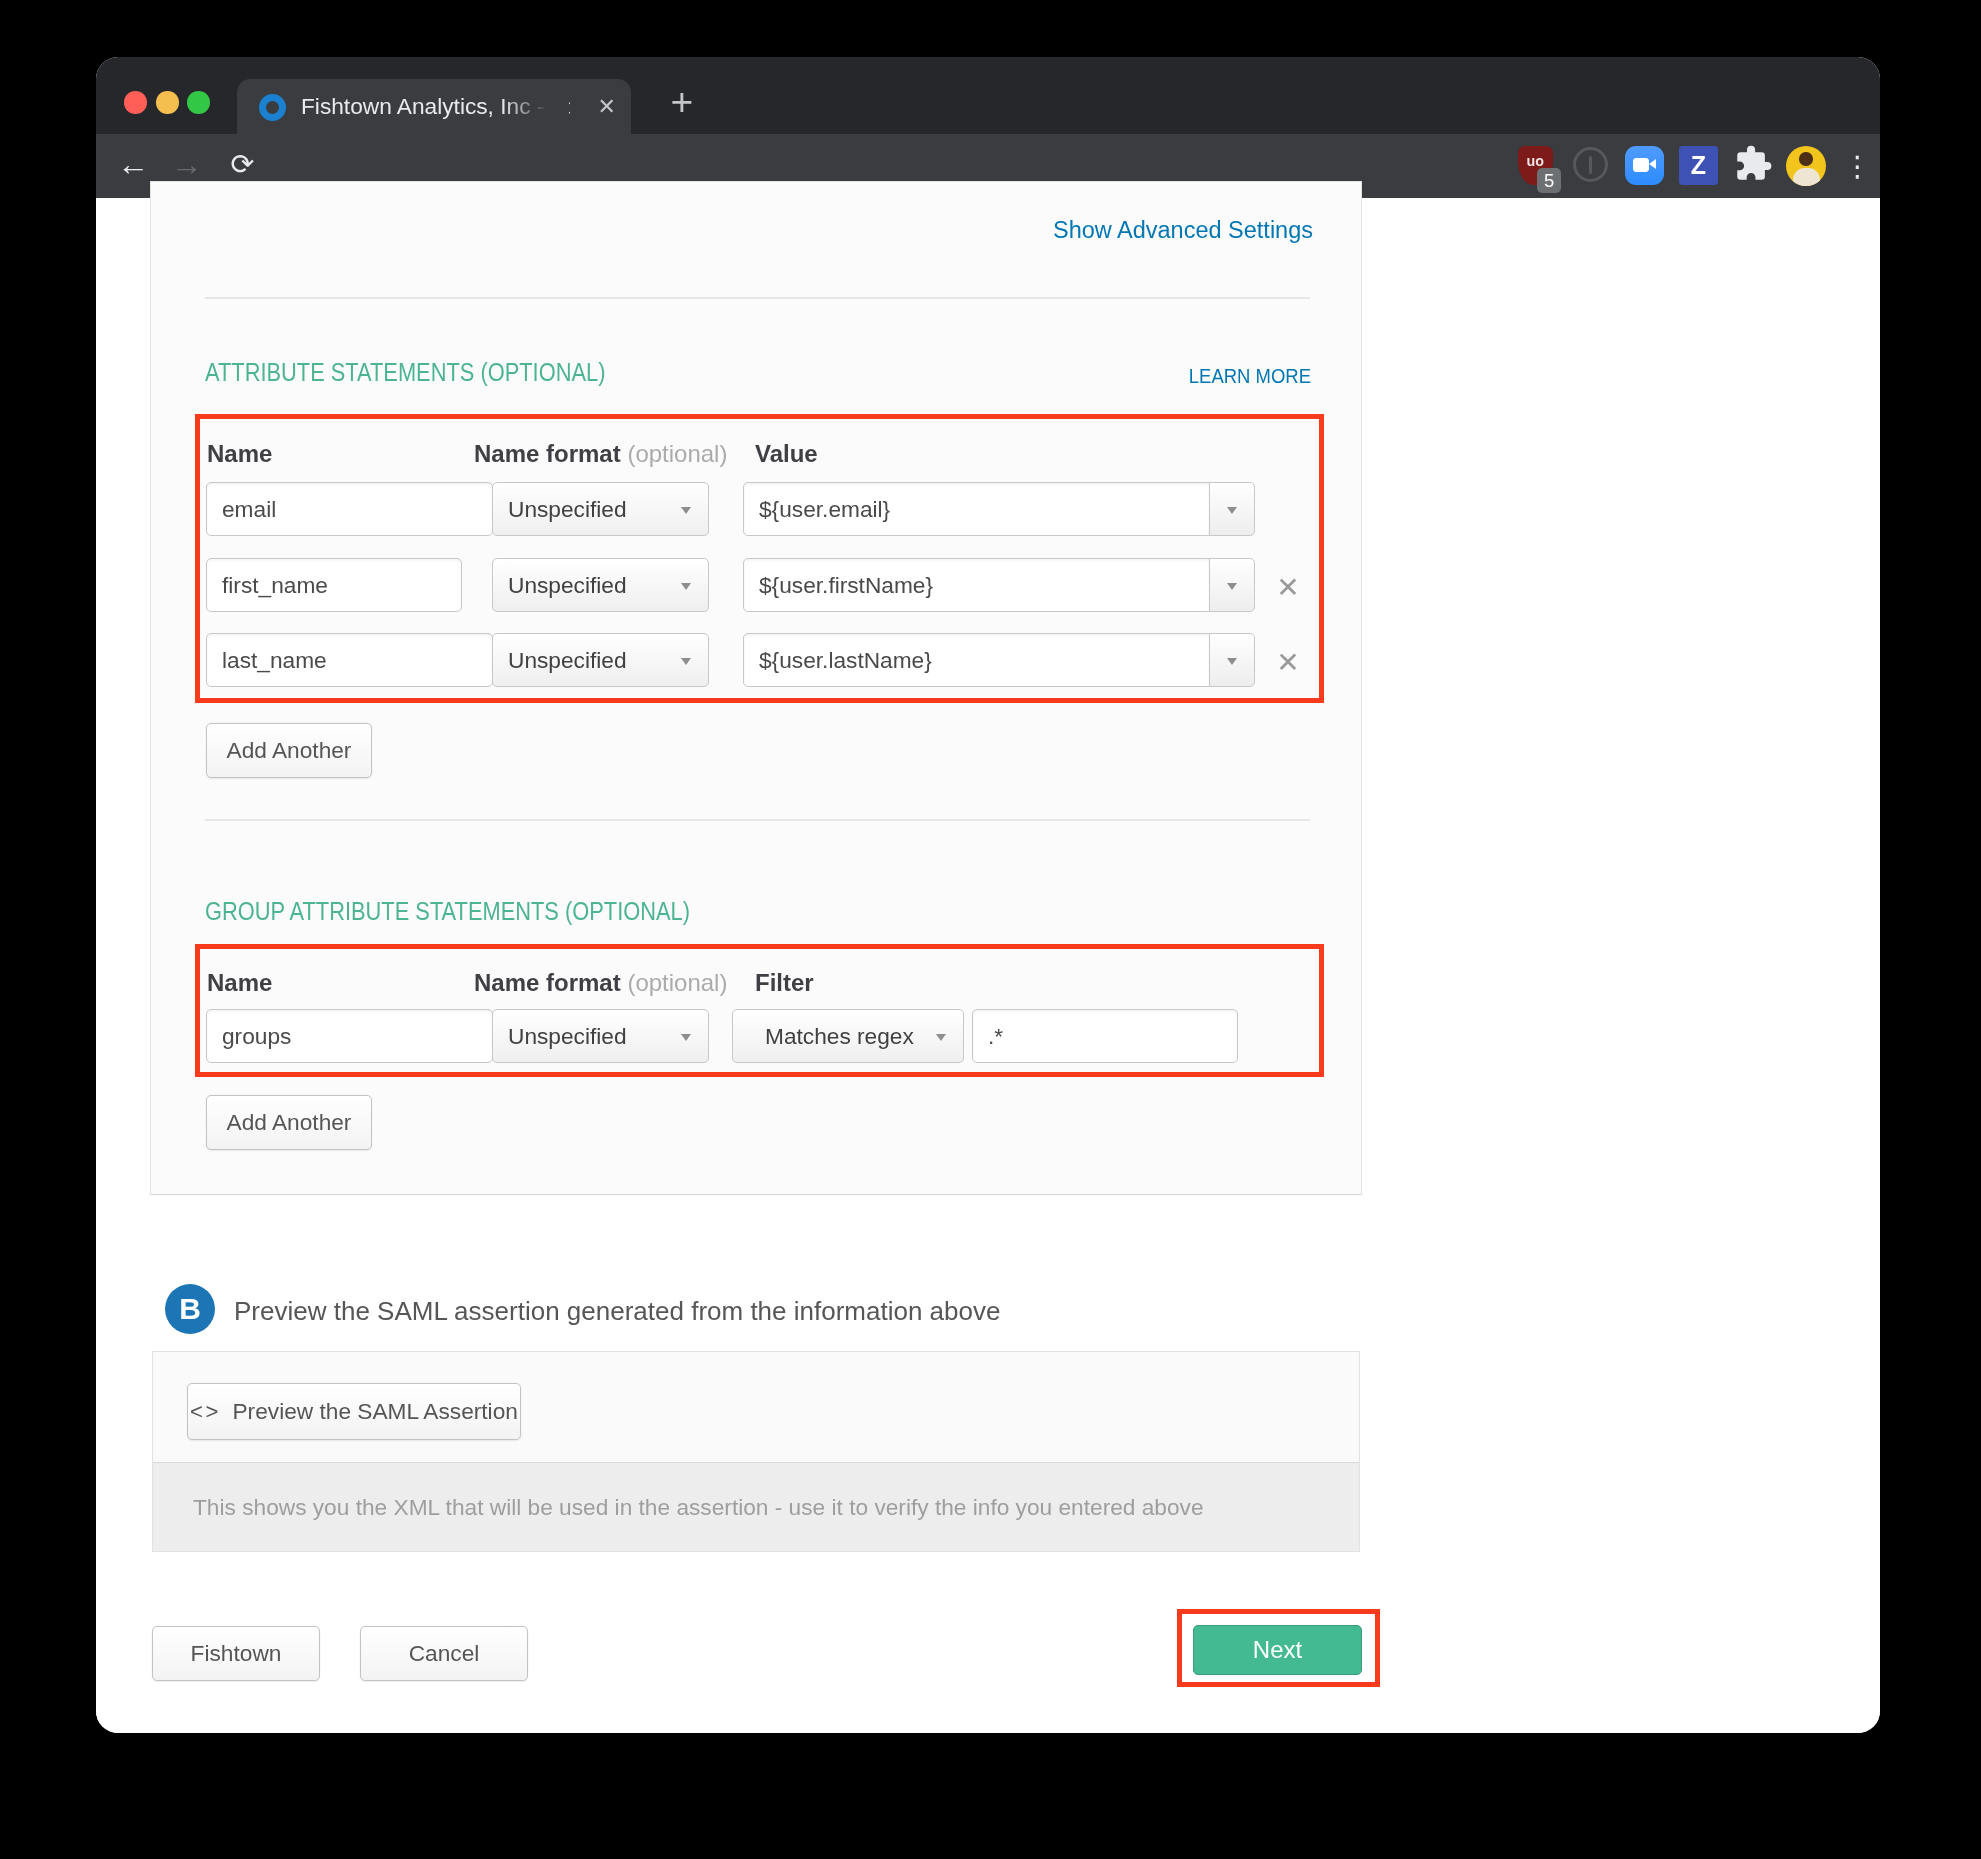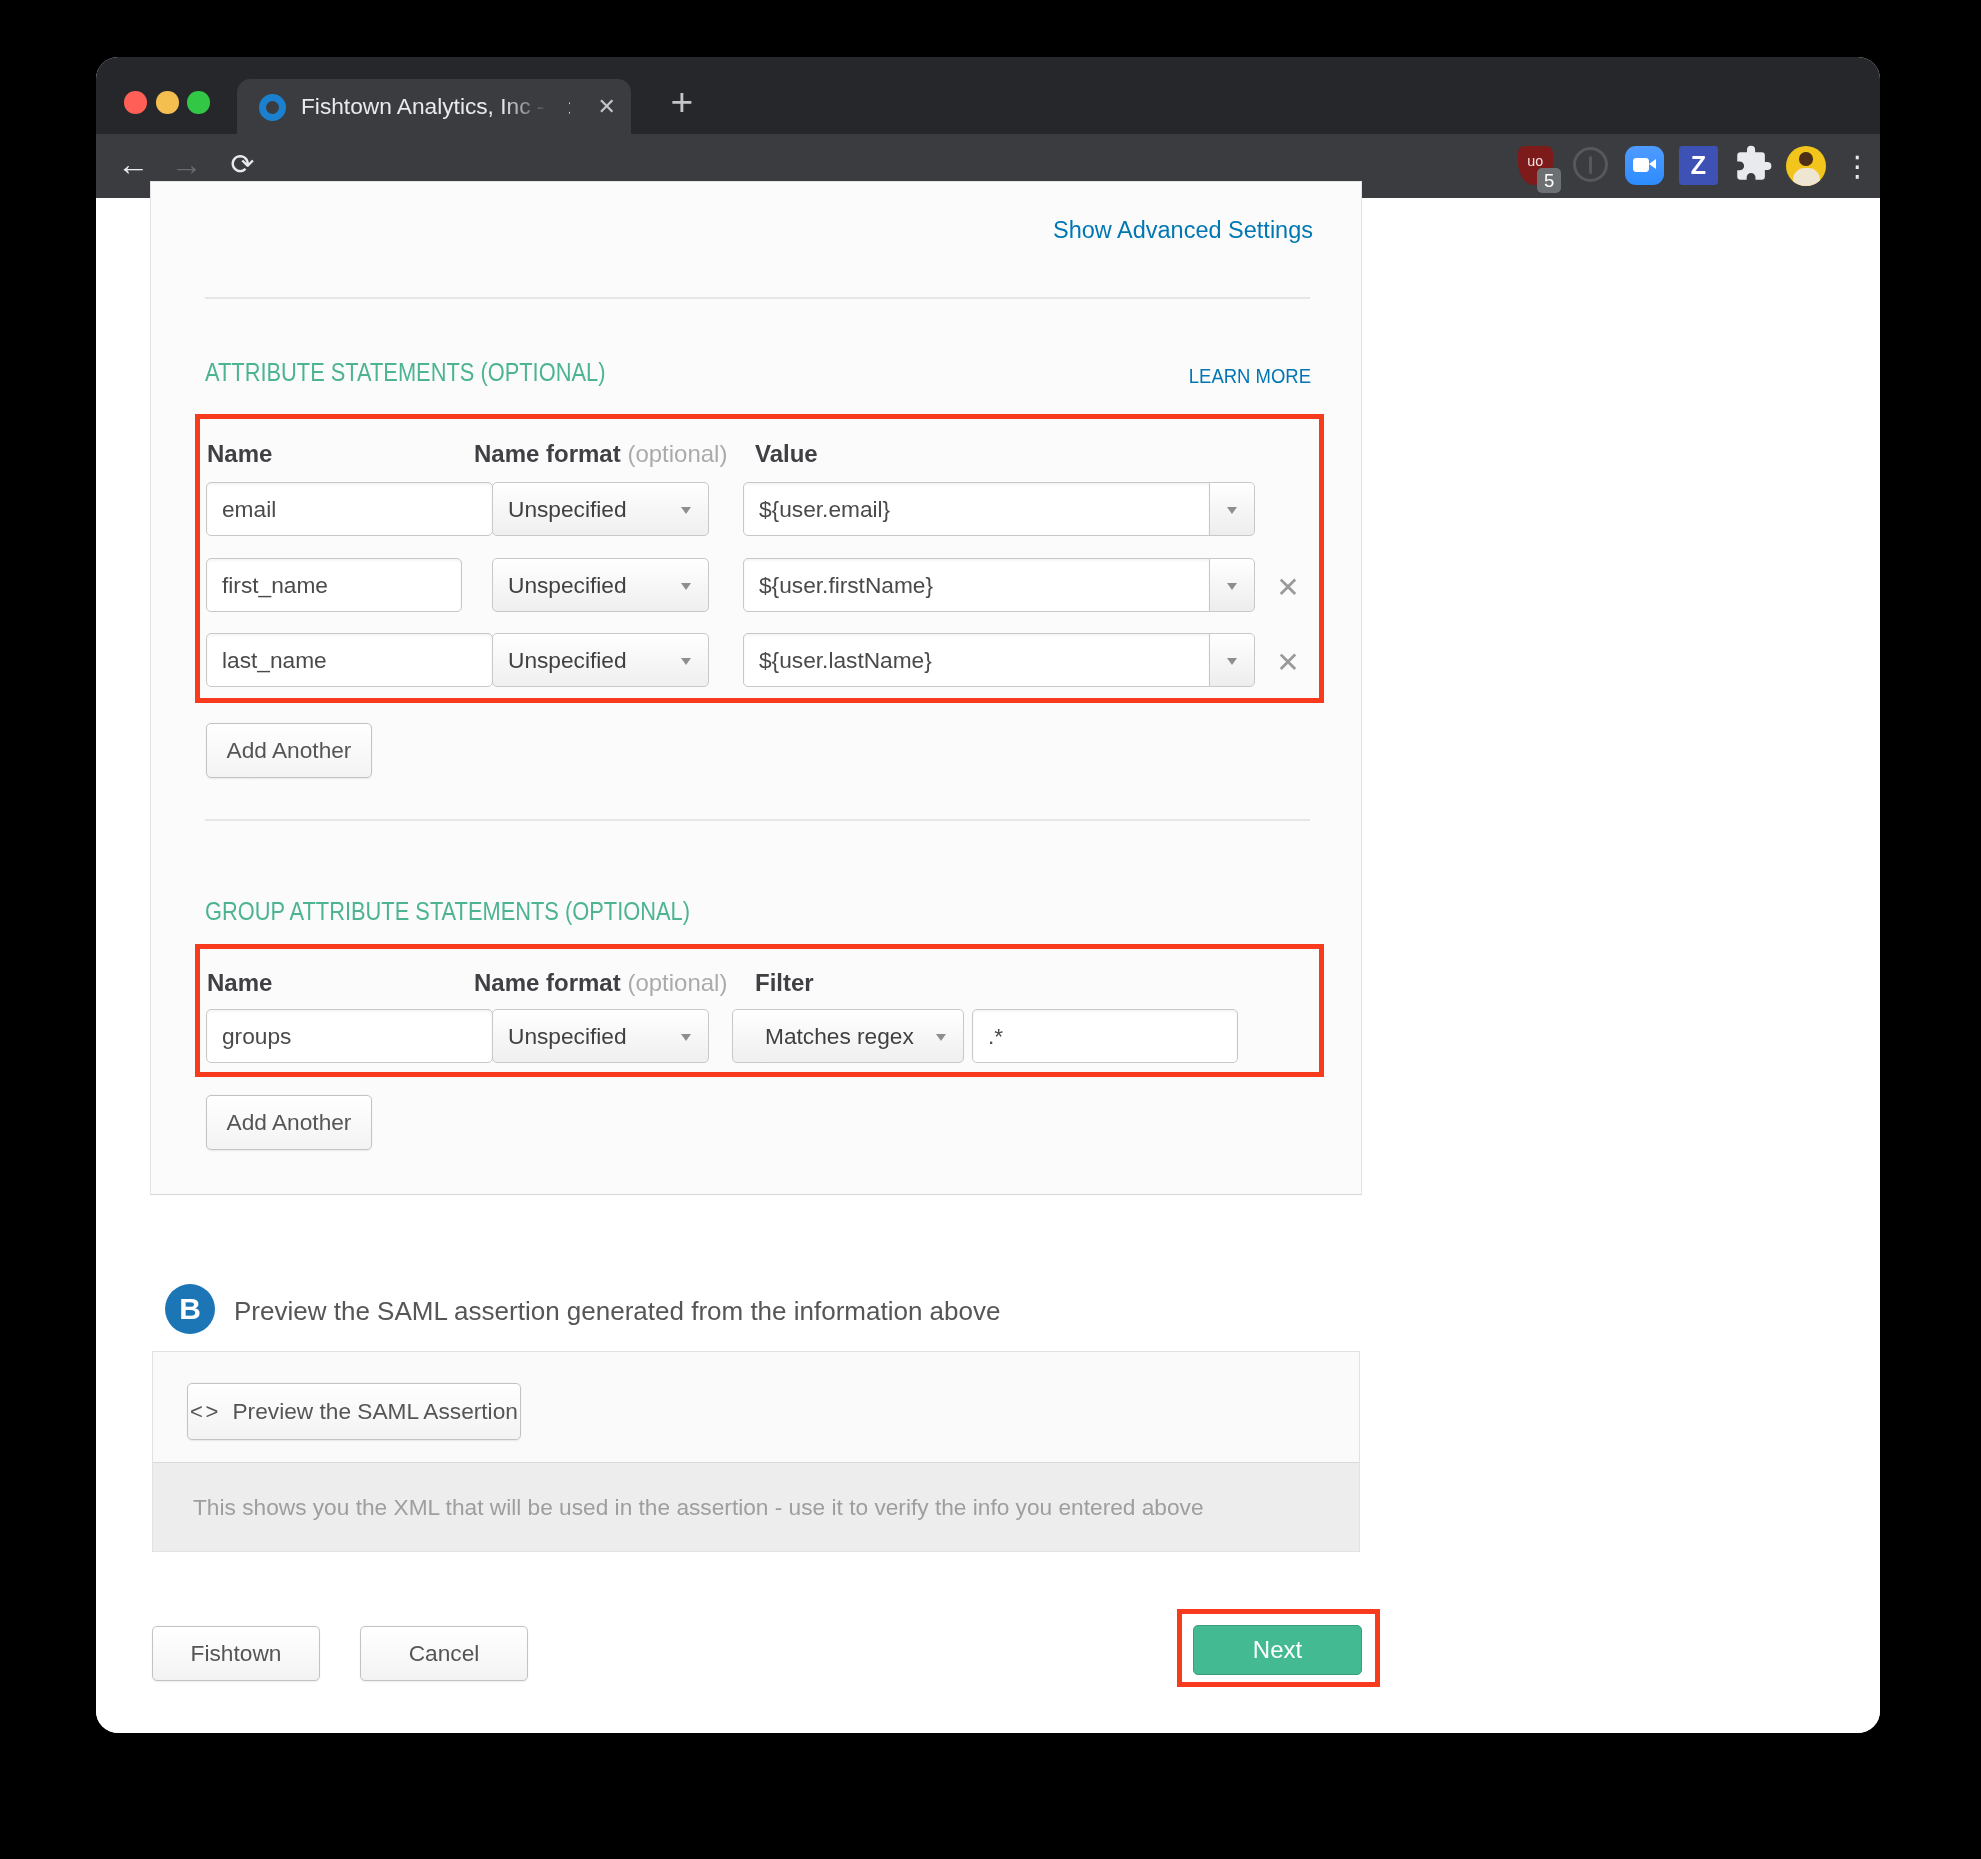--- a/index.html
+++ b/index.html
@@ -38,21 +38,21 @@
             background:#212327; display:flex; align-items:center; }
   .urlbar .globe { margin-left:17px; margin-right:13.4px; flex:none; }
   .url-text { font-size:22px; white-space:nowrap; overflow:hidden; }
   .url-dim { color:#9aa0a6; }
   .url-host { color:#fdfdfd; font-weight:bold; }
 
   .ext { position:absolute; top:10px; width:40px; height:44px; }
   .ublock { left:1420px; }
   .ublock .shield { position:absolute; left:1.7px; top:1.7px; width:35px; height:39px; background:#7d1a1a;
                     border-radius:6.7px 6.7px 45% 45%/6.7px 6.7px 60% 60%;
-                    color:#efe3e3; font-size:14.3px; font-weight:normal; text-align:center; line-height:30px; }
+                    color:#efe3e3; font-size:14.3px; font-weight:bold; text-align:center; line-height:30px; }
   .ublock .badge { position:absolute; right:-5px; bottom:-5px; background:#6d7073; color:#fff;
                    font-size:18.5px; line-height:25px; padding:0 6.7px; border-radius:5px; }
   .onep { left:1475px; }
   .onep .ring { position:absolute; left:1.7px; top:3.4px; width:35px; height:35px; border-radius:50%;
                 border:3.4px solid #55585c; }
   .onep .key { position:absolute; left:17.6px; top:11.7px; width:3.4px; height:18.5px; background:#55585c; border-radius:1.7px; }
   .zoomext { left:1529px; }
   .zoomext .sq { position:absolute; left:0; top:1.7px; width:39px; height:39px; border-radius:11px;
                  background:linear-gradient(#4f9bff,#2d8cff); }
   .zoomext .cam { position:absolute; left:7.6px; top:14.3px; width:16px; height:13.4px; background:#fff; border-radius:3.4px; }

